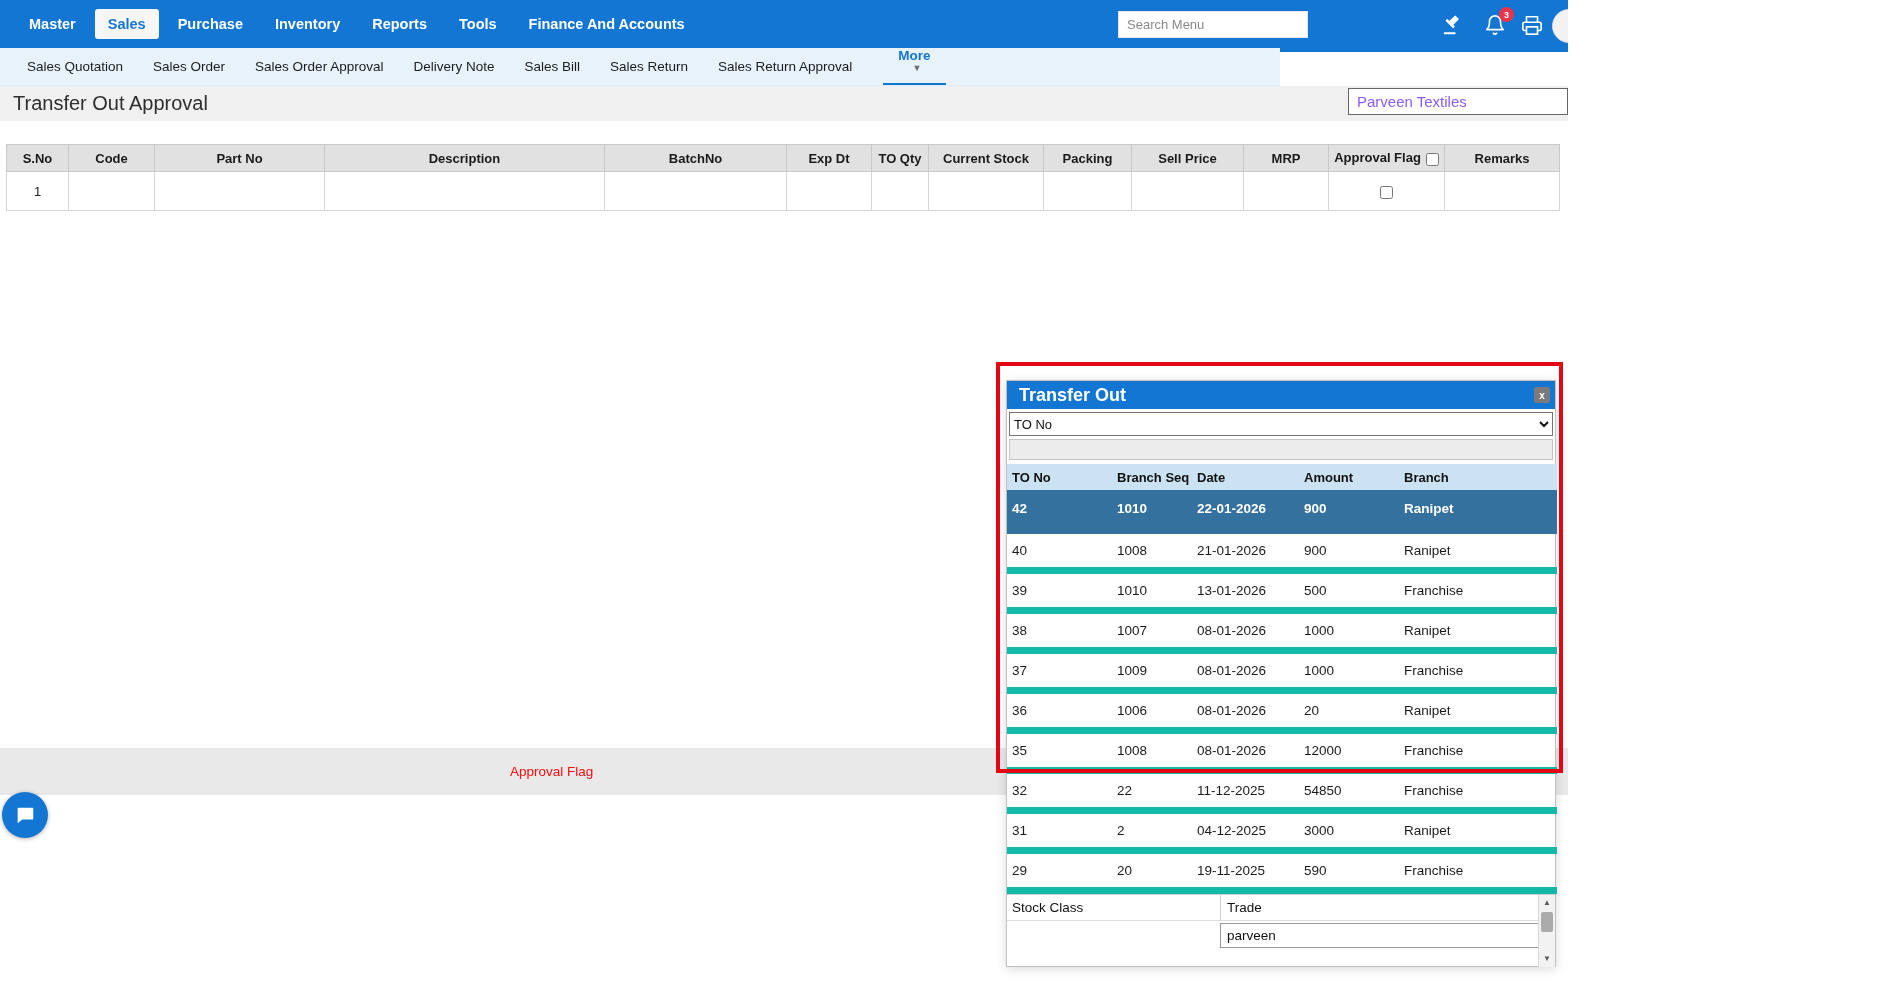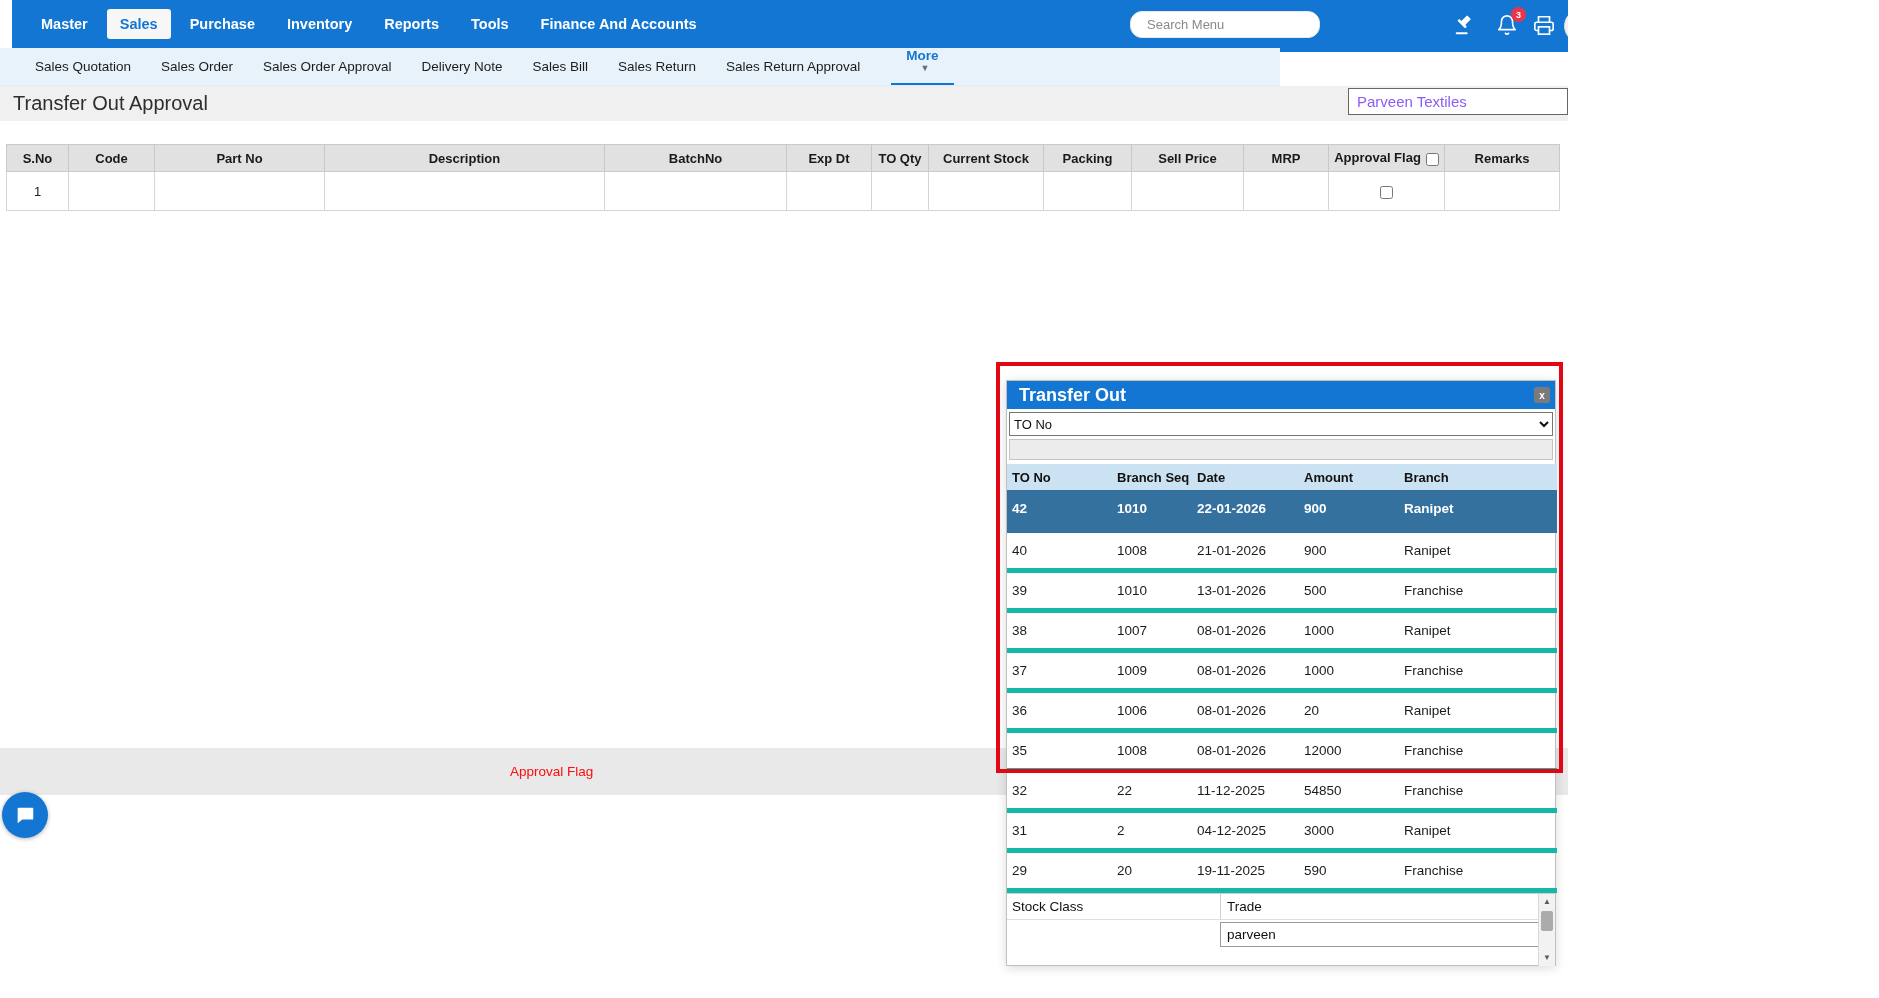--- a/index.html
+++ b/index.html
@@ -6,38 +6,38 @@
   html,body { background:#fff; }
   body { font-family: "Liberation Sans", sans-serif; }
   :root{
     --accent:#1276d2; --subnav-bg:#e7f2fb; --selected-row:#35719f;
     --annotation:#e30613; --flag-red:#fd0d0d; --badge-red:#e8354a;
   }
   .screen { position:relative; width:1879px; height:998px; background:#fff; overflow:hidden; }
   .app { position:absolute; left:0; top:0; width:1568px; height:998px; background:#fff; overflow:hidden; }
 
   
-  .topnav { position:absolute; left:12px; top:0; width:1568px; height:52px; background:var(--accent); }
+  .topnav { position:absolute; left:0; top:0; width:1568px; height:52px; background:var(--accent); }
   .menu { position:absolute; left:16px; top:0; height:48px; display:flex; align-items:center; gap:6px; }
   .menu-item { color:#fff; font-weight:bold; font-size:14.5px; padding:7px 13px; white-space:nowrap; cursor:pointer; }
   .menu-item.active { background:#f7f7f7; color:var(--accent); border-radius:3px; }
   .search-input { position:absolute; left:1118px; top:11px; width:190px; height:27px; border:1px solid #e8e8e8;
-    border-radius:12px; padding:0 16px; font-size:13px; font-family:inherit; outline:none; color:#333; }
+    border-radius:0; padding:0 8px; font-size:13px; font-family:inherit; outline:none; color:#333; }
   .search-input::placeholder{ color:#8a8a8a; }
   .top-icon { position:absolute; top:13px; width:24px; height:24px; display:flex; align-items:center; justify-content:center; cursor:pointer; }
   .top-icon.gavel   { left:1440px; }
   .top-icon.bell    { left:1483px; }
   .top-icon.printer { left:1520px; }
   .badge { position:absolute; top:-6px; right:-7px; min-width:15px; height:15px; background:var(--badge-red);
     border-radius:8px; color:#fff; font-size:9px; font-weight:bold; display:flex; align-items:center; justify-content:center; padding:0 3px; }
   .avatar { position:absolute; left:1552px; top:9px; width:34px; height:34px; border-radius:50%; background:#f2f2f2; border:1px solid #dcdcdc; }
 
   
   .subnav { position:absolute; left:0; top:48px; width:1280px; height:38px; background:var(--subnav-bg);
-    display:flex; align-items:stretch; padding-left:20px; border-bottom:1px solid #dcecf8; }
+    display:flex; align-items:stretch; padding-left:12px; border-bottom:1px solid #dcecf8; }
   .subnav-item { display:flex; align-items:center; padding:0 15px; font-size:13.5px; color:#1c1c1c; cursor:pointer; white-space:nowrap; }
   .subnav-item.more { color:var(--accent); font-weight:bold; border-bottom:2px solid var(--accent); margin-left:16px;flex-direction:column; }
   .caret { color:#6b6b6b; font-size:9px; margin-left:5px; font-weight:normal; }
 
   
   .titlebar { position:absolute; left:0; top:86px; width:1568px; height:35px; background:#f0f0f0; }
   .page-title { font-size:20px; font-weight:normal; color:#2e2e2e; line-height:35px; padding-left:13px; }
   .company-box { position:absolute; left:1348px; top:88px; width:220px; height:27px; background:#fff; border:1px solid #666;
     font-size:15px; color:#8b5cf6; line-height:25px; padding-left:8px; cursor:pointer; }
 
@@ -63,21 +63,21 @@
   .popup-close { position:absolute; right:5px; top:6px; width:16px; height:16px; background:#7a7a7a; color:#fff;
     font-size:10px; font-weight:bold; display:flex; align-items:center; justify-content:center; border-radius:2px; cursor:pointer; }
   .popup-select { display:block; width:calc(100% - 4px); margin:3px 2px 0; height:24px; font-size:13px;
     font-family:inherit; color:#111; border:1px solid #767676; background:#fff; }
   .popup-filter { display:block; width:calc(100% - 4px); margin:3px 2px 0; height:21px; border:1px solid #c4c4c4;
     background:#ececec; font-size:13px; font-family:inherit; padding:0 4px; }
   .popup-table { width:100%; border-collapse:collapse; table-layout:fixed; margin-top:4px; }
   .popup-table th { background:#cbe2f2; font-size:13px; font-weight:bold; color:#111; height:26px;
     text-align:left; padding-left:5px; white-space:nowrap; }
   .popup-table td { height:40px; font-size:13.5px; color:#1b1b1b; padding-left:5px;
-    border-bottom:5px solid #14b8a6; white-space:nowrap; overflow:hidden; cursor:pointer; }
+    border-bottom:7px solid #14b8a6; white-space:nowrap; overflow:hidden; cursor:pointer; }
   .popup-table tr.selected td { background:var(--selected-row); color:#fff; font-weight:bold; border-bottom-color:var(--selected-row); }
 
   .popup-details { position:relative; height:72px; border-top:1px solid #cfcfcf; background:#fff; }
   .det-row { display:flex; }
   .det-row.r1 { height:26px; align-items:center; border-bottom:1px solid #dedede; }
   .det-label { width:213px; padding-left:5px; font-size:13.5px; color:#111; }
   .det-value { flex:1; border-left:1px solid #cfcfcf; padding-left:6px; font-size:13.5px; color:#111;
     height:100%; display:flex; align-items:center; margin-right:18px; }
   .det-row.r2 { height:29px; align-items:center; }
   .det-spacer { width:213px; }

